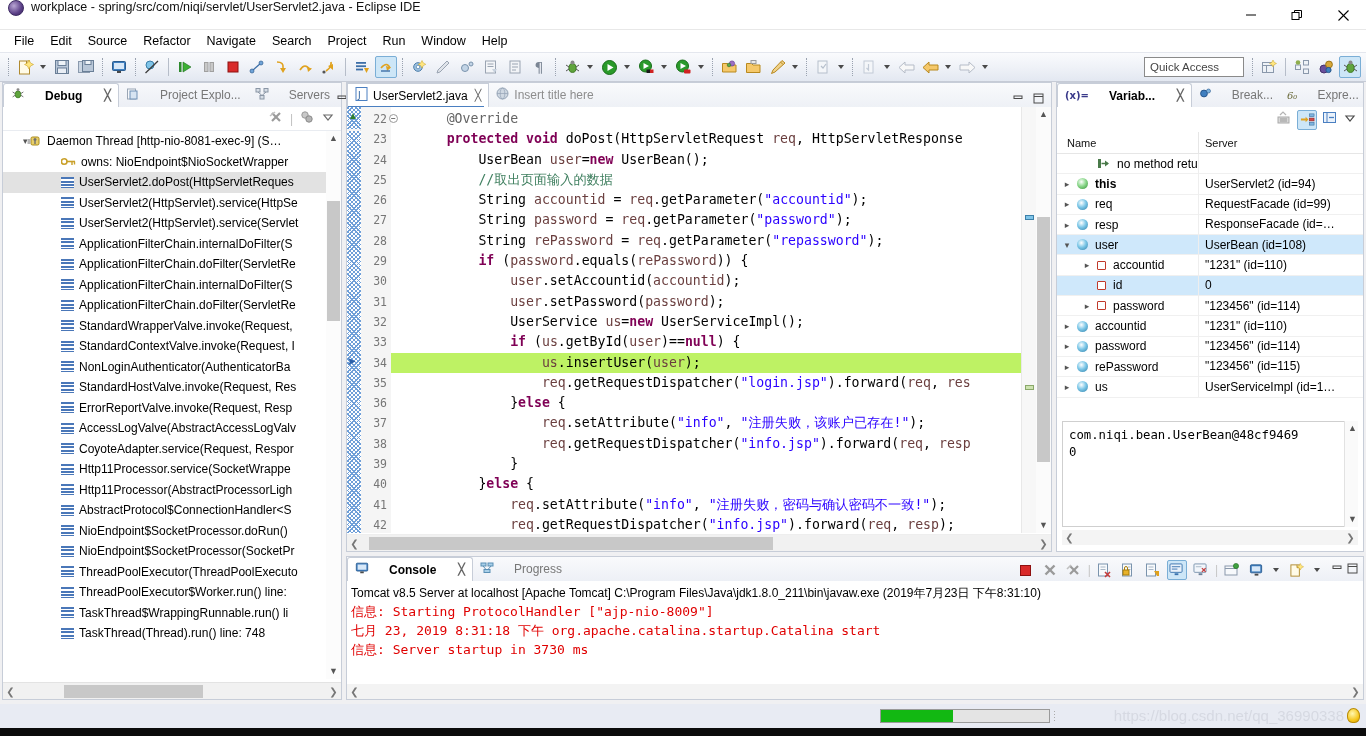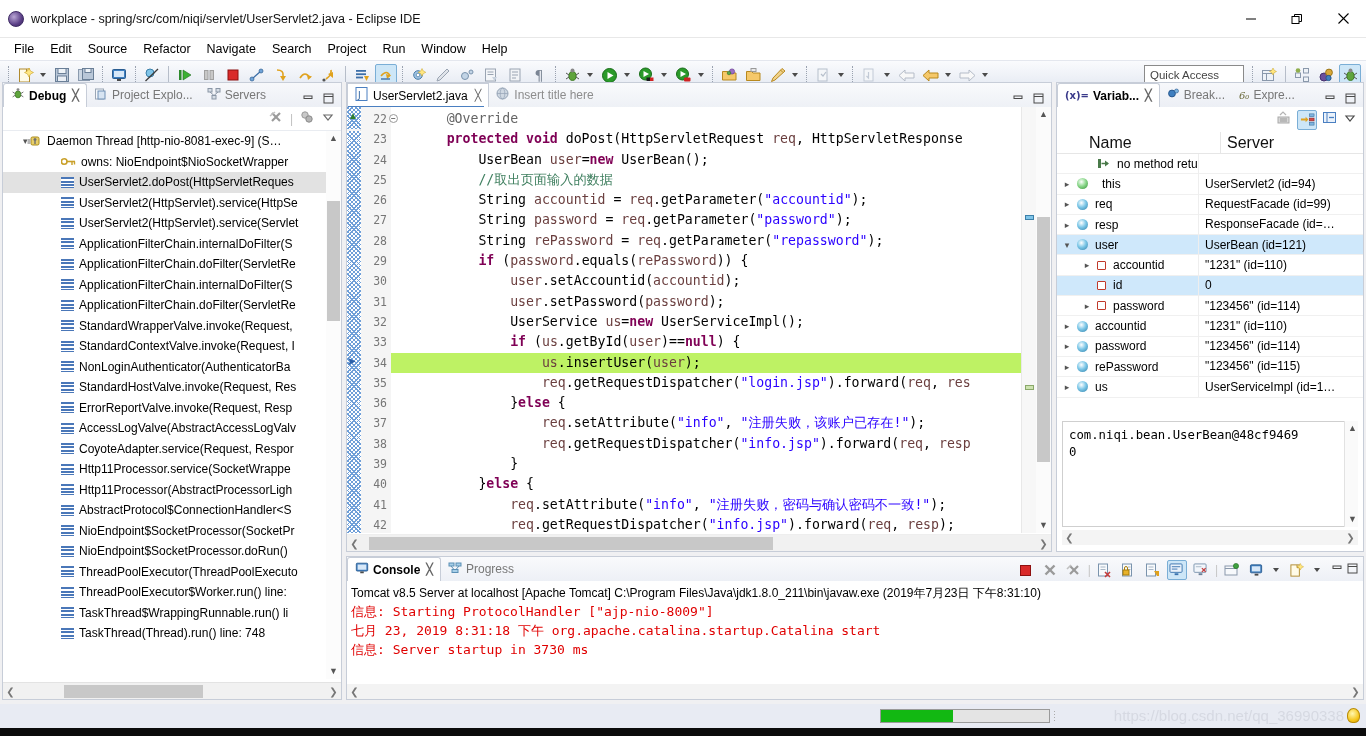--- a/index.html
+++ b/index.html
@@ -11,22 +11,22 @@
     overflow: hidden;
   }
   #app {
     position: relative;
     width: 1366px; height: 736px;
     background: #f0f0f0;
   }
 
   
   .titlebar {
-    height: 38px; background: #ffffff;
-    display: flex; align-items: center;
+    height: 30px; background: #ffffff;
+    display: flex; align-items: flex-start;
     padding-left: 8px;
     border-bottom: 1px solid #e8e8e8;
   }
   .title-icon {
     width: 16px; height: 16px; margin-right: 7px;
     border-radius: 50%;
     background: radial-gradient(circle at 35% 35%, #b9a6d4 0%, #5b3f87 60%, #35225a 100%);
     border: 1px solid #3d2a63;
     flex: 0 0 auto;
   }
@@ -99,21 +99,21 @@
 
   
   .view { position: absolute; background: #fff; }
   .tabstrip {
     height: 24px;
     background: linear-gradient(to bottom,#f7f8fb 0%,#eceff5 100%);
     display: flex; align-items: flex-end;
     position: relative;
   }
   .vtab {
-    height: 24px; display: flex; align-items: center; gap: 4px;
+    height: 24px; display: flex; align-items: center; gap: 20px;
     padding: 0 7px; font-size: 12px; color: #777;
     border-top-left-radius: 3px; border-top-right-radius: 3px;
     white-space: nowrap;
   }
   .vtab.sel {
     background: #fff; color: #000; font-weight: bold;
     border-left: 1px solid #c7cdd8;
     border-right: 1px solid #c7cdd8;
     border-top: 1px solid #c7cdd8;
   }
@@ -265,22 +265,22 @@
   
   #vars-view {
     left: 1056px; top: 0; width: 308px; height: 470px;
     border: 1px solid #c7cdd8; background: #fff;
   }
   .var-toolbar {
     height: 25px; background: #fff; display: flex; align-items: center;
     justify-content: flex-end; gap: 5px; padding-right: 6px;
   }
   .var-head {
-    height: 22px; display: flex; font-size: 16px; color: #111;
-    border-bottom: 1px solid #e6e6e6; align-items: center; padding-left: 22px;
+    height: 22px; display: flex; font-size: 11px; color: #111;
+    border-bottom: 1px solid #e6e6e6; align-items: center;
   }
   .vh-name { width: 142px; padding-left: 10px; border-right: 1px solid #e6e6e6; height: 22px; line-height: 22px;}
   .vh-val { flex: 1; padding-left: 6px; height: 22px; line-height: 22px; }
   .var-rows { position: absolute; left: 0; right: 0; top: 71px; height: 248px; overflow: hidden; }
   .vrow {
     height: 20.3px; display: flex; font-size: 12px; color: #000;
     border-bottom: 1px solid #f0f0f0; align-items: center;
   }
   .vrow.sel { background: #cfe8fb; }
   .vrow .vname {
@@ -875,25 +875,25 @@
           <div class="dbg-row lvl1">
             <span class="ico-frame"></span>
             <span>Http11Processor(AbstractProcessorLigh</span>
           </div>
           <div class="dbg-row lvl1">
             <span class="ico-frame"></span>
             <span>AbstractProtocol$ConnectionHandler&lt;S</span>
           </div>
           <div class="dbg-row lvl1">
             <span class="ico-frame"></span>
+            <span>NioEndpoint$SocketProcessor.doRun()</span>
+          </div>
+          <div class="dbg-row lvl1">
+            <span class="ico-frame"></span>
             <span>NioEndpoint$SocketProcessor(SocketPr</span>
-          </div>
-          <div class="dbg-row lvl1">
-            <span class="ico-frame"></span>
-            <span>NioEndpoint$SocketProcessor.doRun()</span>
           </div>
           <div class="dbg-row lvl1">
             <span class="ico-frame"></span>
             <span>ThreadPoolExecutor(ThreadPoolExecuto</span>
           </div>
           <div class="dbg-row lvl1">
             <span class="ico-frame"></span>
             <span>ThreadPoolExecutor$Worker.run() line:</span>
           </div>
           <div class="dbg-row lvl1">
@@ -1088,21 +1088,21 @@
                   <polygon points="8,2.5 12,5.5 8,8.5" fill="#4a7a4a"></polygon>
                 </svg></span>
               <span style="margin-left: 3px;">no method retur</span>
             </div>
             <div class="vval"></div>
           </div>
           <div class="vrow">
             <div class="vname" style="padding-left: 4px;">
               <span class="twist2">▸</span>
               <span class="vico green"></span>
-              <span style="margin-left: 10px;">this</span>
+              <span style="margin-left: 3px; font-weight: bold;">this</span>
             </div>
             <div class="vval">UserServlet2  (id=94)</div>
           </div>
           <div class="vrow">
             <div class="vname" style="padding-left: 4px;">
               <span class="twist2">▸</span>
               <span class="vico obj"></span>
               <span style="margin-left: 3px;">req</span>
             </div>
             <div class="vval">RequestFacade  (id=99)</div>
@@ -1114,21 +1114,21 @@
               <span style="margin-left: 3px;">resp</span>
             </div>
             <div class="vval">ResponseFacade  (id=…</div>
           </div>
           <div class="vrow sel">
             <div class="vname" style="padding-left: 4px;">
               <span class="twist2">▾</span>
               <span class="vico obj"></span>
               <span style="margin-left: 3px;">user</span>
             </div>
-            <div class="vval">UserBean  (id=121)</div>
+            <div class="vval">UserBean  (id=108)</div>
           </div>
           <div class="vrow">
             <div class="vname" style="padding-left: 24px;">
               <span class="twist2">▸</span>
               <span class="vico field"></span>
               <span style="margin-left: 3px;">accountid</span>
             </div>
             <div class="vval">"1231" (id=110)</div>
           </div>
           <div class="vrow sel">

